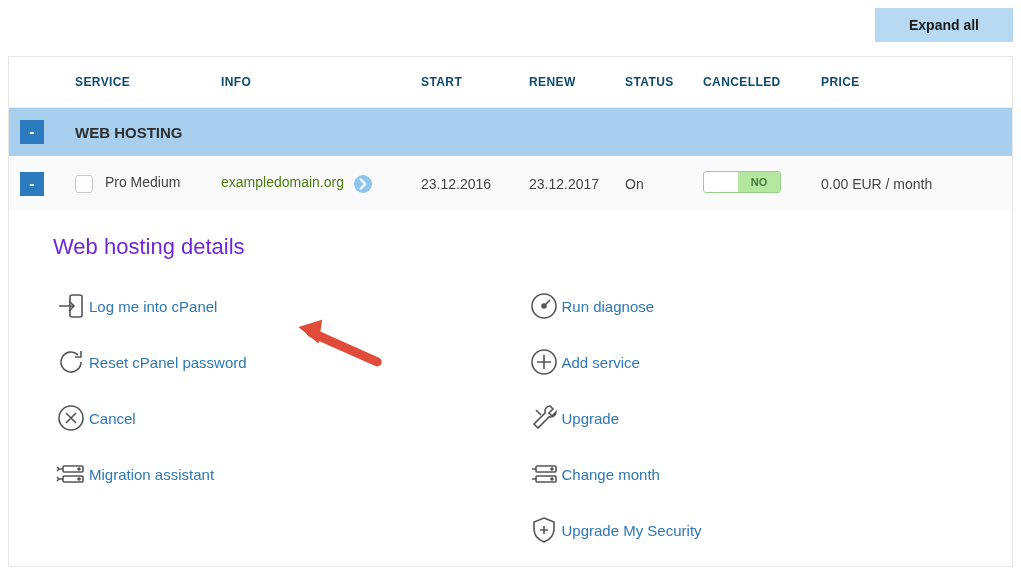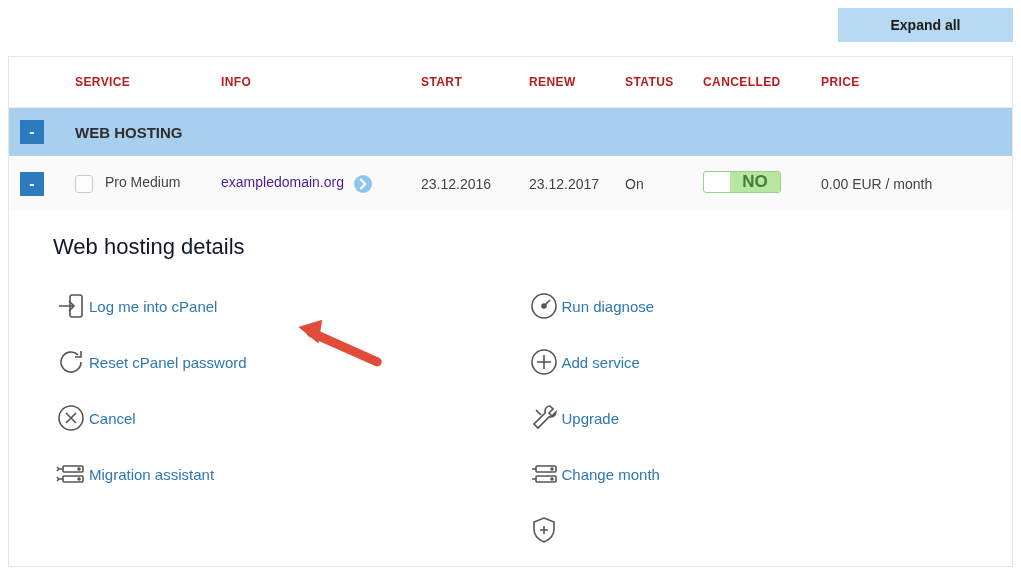--- a/index.html
+++ b/index.html
@@ -15,38 +15,38 @@
     display: flex;
     justify-content: flex-end;
     gap: 8px;
     padding: 8px 8px 14px 8px;
   }
   .btn-top {
     background: #b7d9f2;
     color: #1a1a1a;
     border: none;
     padding: 9px 0;
-    width: 175px;
+    width: 138px;
     font-weight: 600;
     font-size: 14px;
     cursor: pointer;
     text-align: center;
   }
   .panel {
     border: 1px solid #e6e6e6;
     margin: 0 8px 18px 8px;
   }
   table.services {
     width: 100%;
     border-collapse: collapse;
   }
   .services th {
     font-size: 12px;
     font-weight: 700;
-    color: #b91c1c;
+    color: #0c4a6e;
     text-align: left;
     padding: 18px 10px;
     letter-spacing: 0.4px;
     border-bottom: 1px solid #eee;
   }
   .col-toggle { width: 56px; }
   .col-service { width: 146px; }
   .col-info    { width: 200px; }
   .col-start   { width: 108px; }
   .col-renew   { width: 96px; }
@@ -84,21 +84,21 @@
   }
   .chk {
     width: 18px; height: 18px;
     border: 1px solid #ccc;
     border-radius: 3px;
     background: #fdfdfd;
     display: inline-block;
     vertical-align: middle;
     margin-right: 8px;
   }
-  .info-link { color: #4c1d95; }
+  .info-link { color: #4d7c0f; }
   .circ-arrow {
     display: inline-flex;
     align-items: center; justify-content: center;
     width: 18px; height: 18px;
     border-radius: 50%;
     background: #8fc6ef;
     color: #fff;
     font-size: 11px;
     margin-left: 6px;
     vertical-align: middle;
@@ -110,34 +110,34 @@
     background: #fff;
     width: 78px; height: 22px;
     position: relative;
     overflow: hidden;
   }
   .cancel-pill .lbl {
     position: absolute;
     right: 0; top: 0; bottom: 0;
     background: #b5e7a0;
     color: #4a7a3a;
-    font-size: 17px;
+    font-size: 11px;
     font-weight: 600;
-    width: 50px;
+    width: 42px;
     display: flex; align-items: center; justify-content: center;
   }
 
   .details {
     padding: 16px 44px 8px 44px;
   }
   .details h2 {
     margin: 8px 0 18px 0;
     font-weight: 400;
     font-size: 22px;
-    color: #0f172a;
+    color: #6d28d9;
   }
   .cols {
     display: flex;
     gap: 30px;
     position: relative;
   }
   .col { flex: 1; }
   .action {
     display: flex;
     align-items: center;
@@ -301,20 +301,21 @@
           </span>
           <a>Change month</a>
         </div>
         <div class="action">
           <span class="icn">
             <svg viewBox="0 0 32 32">
                 <path d="M16 4l10 4v7c0 7-5 11-10 13C11 26 6 22 6 15V8l10-4z"></path>
                 <path d="M16 12v8M12 16h8"></path>
               </svg>
           </span>
+          <a>Upgrade My Security</a>
         </div>
       </div>
 
       <div class="arrow">
         <svg viewBox="0 0 100 60">
           <defs></defs>
           <path d="M90 50 L18 18" stroke="#e04b3a" stroke-width="10" fill="none" stroke-linecap="round"></path>
           <polygon points="4,12 30,4 26,30" fill="#e04b3a"></polygon>
         </svg>
       </div>

